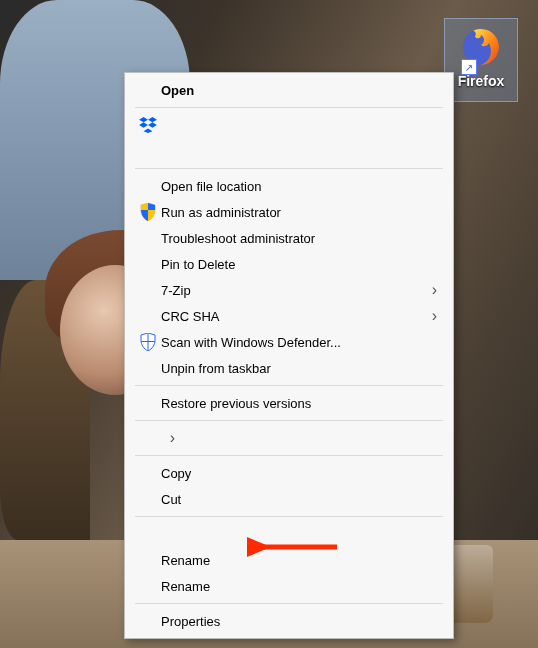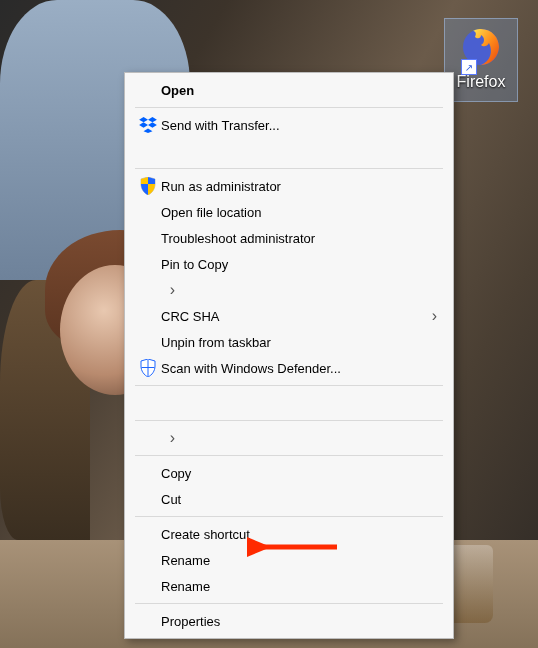--- a/index.html
+++ b/index.html
@@ -10,21 +10,21 @@
   .wp-hair{left:45px;top:230px;width:150px;height:120px;border-radius:60% 60% 40% 40%;background:linear-gradient(#7a4a30,#5a3420);}
   .wp-body{left:0;top:380px;width:190px;height:280px;border-radius:30% 30% 0 0;background:linear-gradient(#9aaec4,#6e829a);}
   .wp-right{right:0;top:250px;width:90px;height:260px;background:linear-gradient(#6a5238,#3a2e20);border-radius:40% 0 0 20%;}
   .wp-table{left:0;bottom:0;width:538px;height:140px;background:linear-gradient(#a89278,#7a6850);} 
   .wp-glass{position:absolute;bottom:25px;width:48px;height:78px;background:linear-gradient(rgba(255,255,255,.25),rgba(120,90,50,.6));border-radius:6px 6px 8px 8px;}
   .g1{right:105px;} .g2{right:45px;}
 
   .desktop-icon{position:absolute;right:20px;top:18px;width:74px;height:84px;text-align:center;background:rgba(120,160,220,.28);border:1px solid rgba(180,210,255,.45);display:flex;flex-direction:column;align-items:center;justify-content:flex-start;padding-top:4px;box-sizing:border-box;}
   .desktop-icon .glyph{width:48px;height:48px;}
   .desktop-icon .shortcut{position:absolute;left:16px;top:40px;width:14px;height:14px;background:#fff;border:1px solid #5a7aff;display:flex;align-items:center;justify-content:center;font-size:10px;color:#2a5adf;}
-  .desktop-icon .label{color:#fff;font-size:16px;text-shadow:0 1px 2px #000;margin-top:2px;}
+  .desktop-icon .label{color:#fff;font-size:14px;text-shadow:0 1px 2px #000;margin-top:2px;font-weight:bold;}
 
   .ctx{position:absolute;left:124px;top:72px;width:330px;background:#f7f7f7;border:1px solid #bdbdbd;box-shadow:3px 3px 8px rgba(0,0,0,.35);padding:4px 2px;box-sizing:border-box;}
   .mi{display:flex;align-items:center;height:26px;padding:0 14px 0 8px;cursor:default;}
   .mi .ic{width:26px;height:20px;display:flex;align-items:center;justify-content:center;flex:0 0 26px;}
   .mi .lbl{flex:1 1 auto;white-space:nowrap;}
   .mi.bold .lbl{font-weight:600;}
   .mi .chev{flex:0 0 14px;font-size:16px;color:#555;text-align:right;}
   .sep{height:1px;background:#d9d9d9;margin:4px 8px;}
   
   .arrow{position:absolute;left:247px;top:535px;pointer-events:none;}
@@ -70,95 +70,95 @@
           <svg width="18" height="16" viewBox="0 0 20 18">
             <g fill="#0061ff">
               <path d="M5 0l5 3-5 3-5-3z"></path>
               <path d="M15 0l5 3-5 3-5-3z"></path>
               <path d="M5 6l5 3-5 3-5-3z"></path>
               <path d="M15 6l5 3-5 3-5-3z"></path>
               <path d="M10 13l5 3-5 2-5-2z"></path>
             </g>
           </svg>
         </span>
-        <span class="lbl">Send with Transfer...</span>
       </div>
       <div class="mi">
         <span class="ic"></span>
       </div>
       <div class="sep"></div>
+      <div class="mi">
+        <span class="ic"></span>
+        <span class="lbl">Open file location</span>
+      </div>
       <div class="mi">
         <span class="ic">
           <svg width="16" height="18" viewBox="0 0 16 18">
             <path d="M8 0l7 2v5c0 5-3 9-7 11C4 16 1 12 1 7V2z" fill="#fff" stroke="#888" stroke-width=".5"></path>
             <path d="M8 0l7 2v5H8z" fill="#1e66ff"></path>
             <path d="M1 7h7v11C4 16 1 12 1 7z" fill="#1e66ff"></path>
             <path d="M8 0v7H1V2z" fill="#ffc400"></path>
             <path d="M8 7h7c0 5-3 9-7 11z" fill="#ffc400"></path>
           </svg>
         </span>
         <span class="lbl">Run as administrator</span>
       </div>
       <div class="mi">
         <span class="ic"></span>
-        <span class="lbl">Open file location</span>
-      </div>
-      <div class="mi">
-        <span class="ic"></span>
         <span class="lbl">Troubleshoot administrator</span>
       </div>
       <div class="mi">
         <span class="ic"></span>
-        <span class="lbl">Pin to Copy</span>
+        <span class="lbl">Pin to Delete</span>
       </div>
       <div class="mi">
         <span class="ic"></span>
+        <span class="lbl">7-Zip</span>
         <span class="chev">›</span>
       </div>
       <div class="mi">
         <span class="ic"></span>
         <span class="lbl">CRC SHA</span>
         <span class="chev">›</span>
-      </div>
-      <div class="mi">
-        <span class="ic"></span>
-        <span class="lbl">Unpin from taskbar</span>
       </div>
       <div class="mi">
         <span class="ic">
           <svg width="16" height="18" viewBox="0 0 16 18">
             <path d="M8 0l7 2v5c0 5-3 9-7 11C4 16 1 12 1 7V2z" fill="#fff" stroke="#1e66ff" stroke-width="1"></path>
             <path d="M8 1v16" stroke="#1e66ff" stroke-width="1"></path>
             <path d="M1.5 8.5h13" stroke="#1e66ff" stroke-width="1"></path>
           </svg>
         </span>
         <span class="lbl">Scan with Windows Defender...</span>
       </div>
+      <div class="mi">
+        <span class="ic"></span>
+        <span class="lbl">Unpin from taskbar</span>
+      </div>
       <div class="sep"></div>
       <div class="mi">
         <span class="ic"></span>
+        <span class="lbl">Restore previous versions</span>
       </div>
       <div class="sep"></div>
       <div class="mi">
         <span class="ic"></span>
         <span class="chev">›</span>
       </div>
       <div class="sep"></div>
       <div class="mi">
         <span class="ic"></span>
         <span class="lbl">Copy</span>
       </div>
       <div class="mi">
         <span class="ic"></span>
         <span class="lbl">Cut</span>
       </div>
       <div class="sep"></div>
       <div class="mi">
         <span class="ic"></span>
-        <span class="lbl">Create shortcut</span>
       </div>
       <div class="mi">
         <span class="ic"></span>
         <span class="lbl">Rename</span>
       </div>
       <div class="mi">
         <span class="ic"></span>
         <span class="lbl">Rename</span>
       </div>
       <div class="sep"></div>

